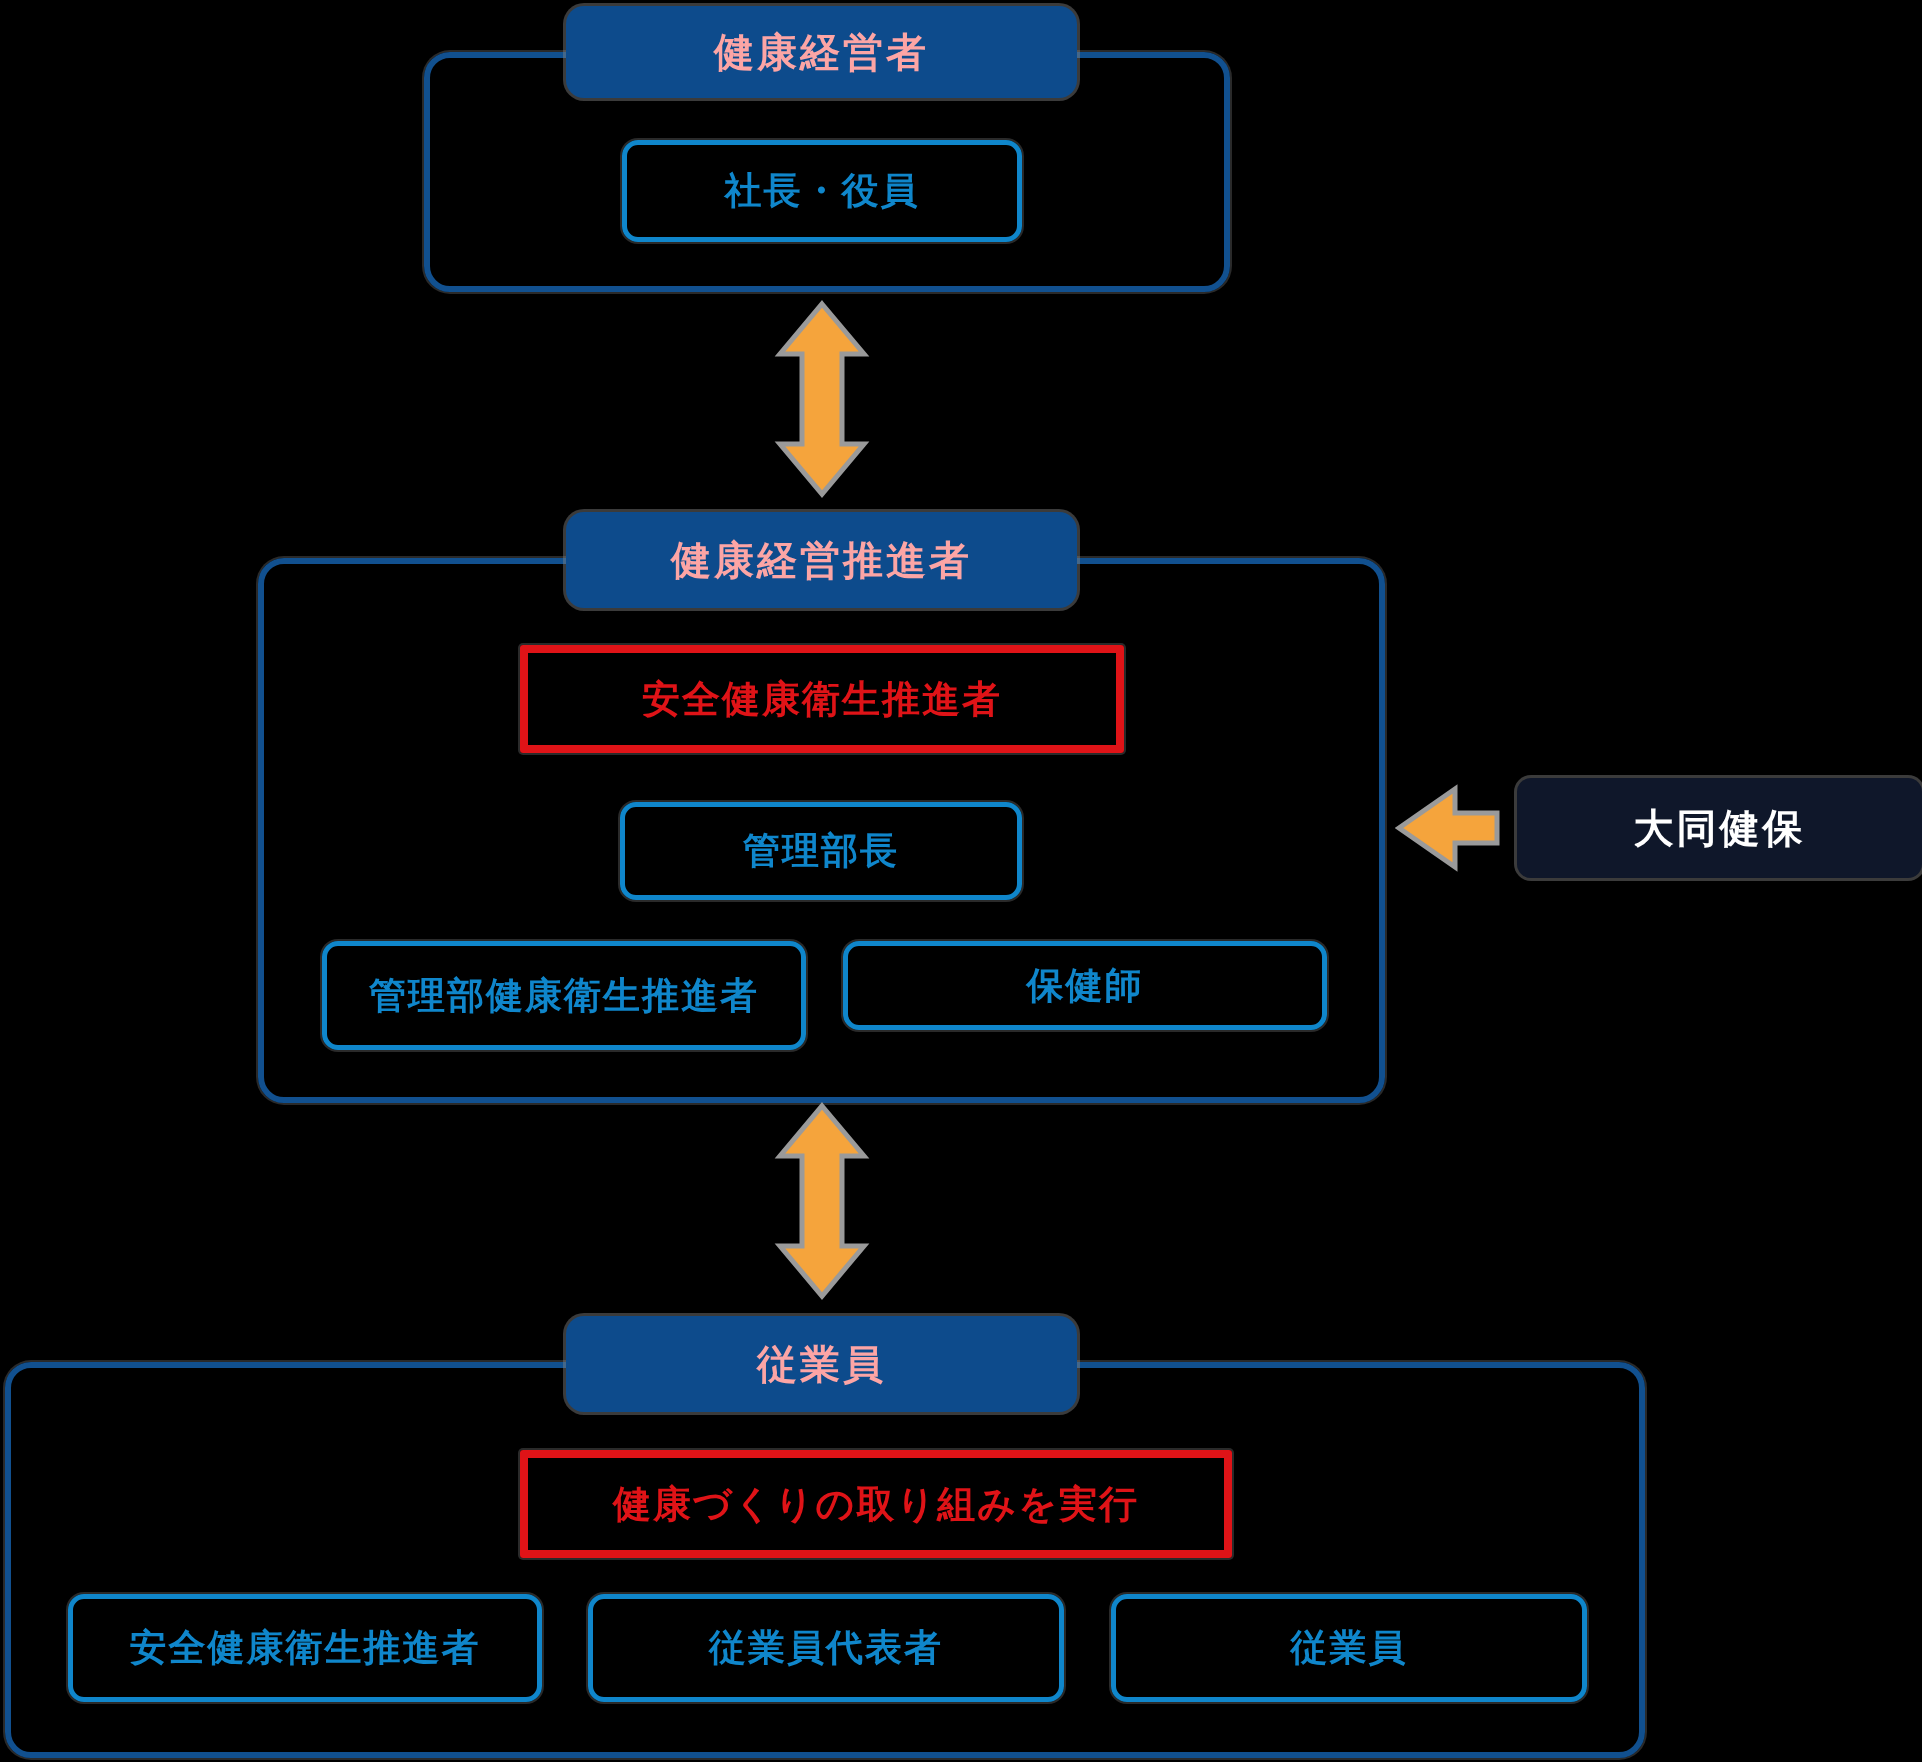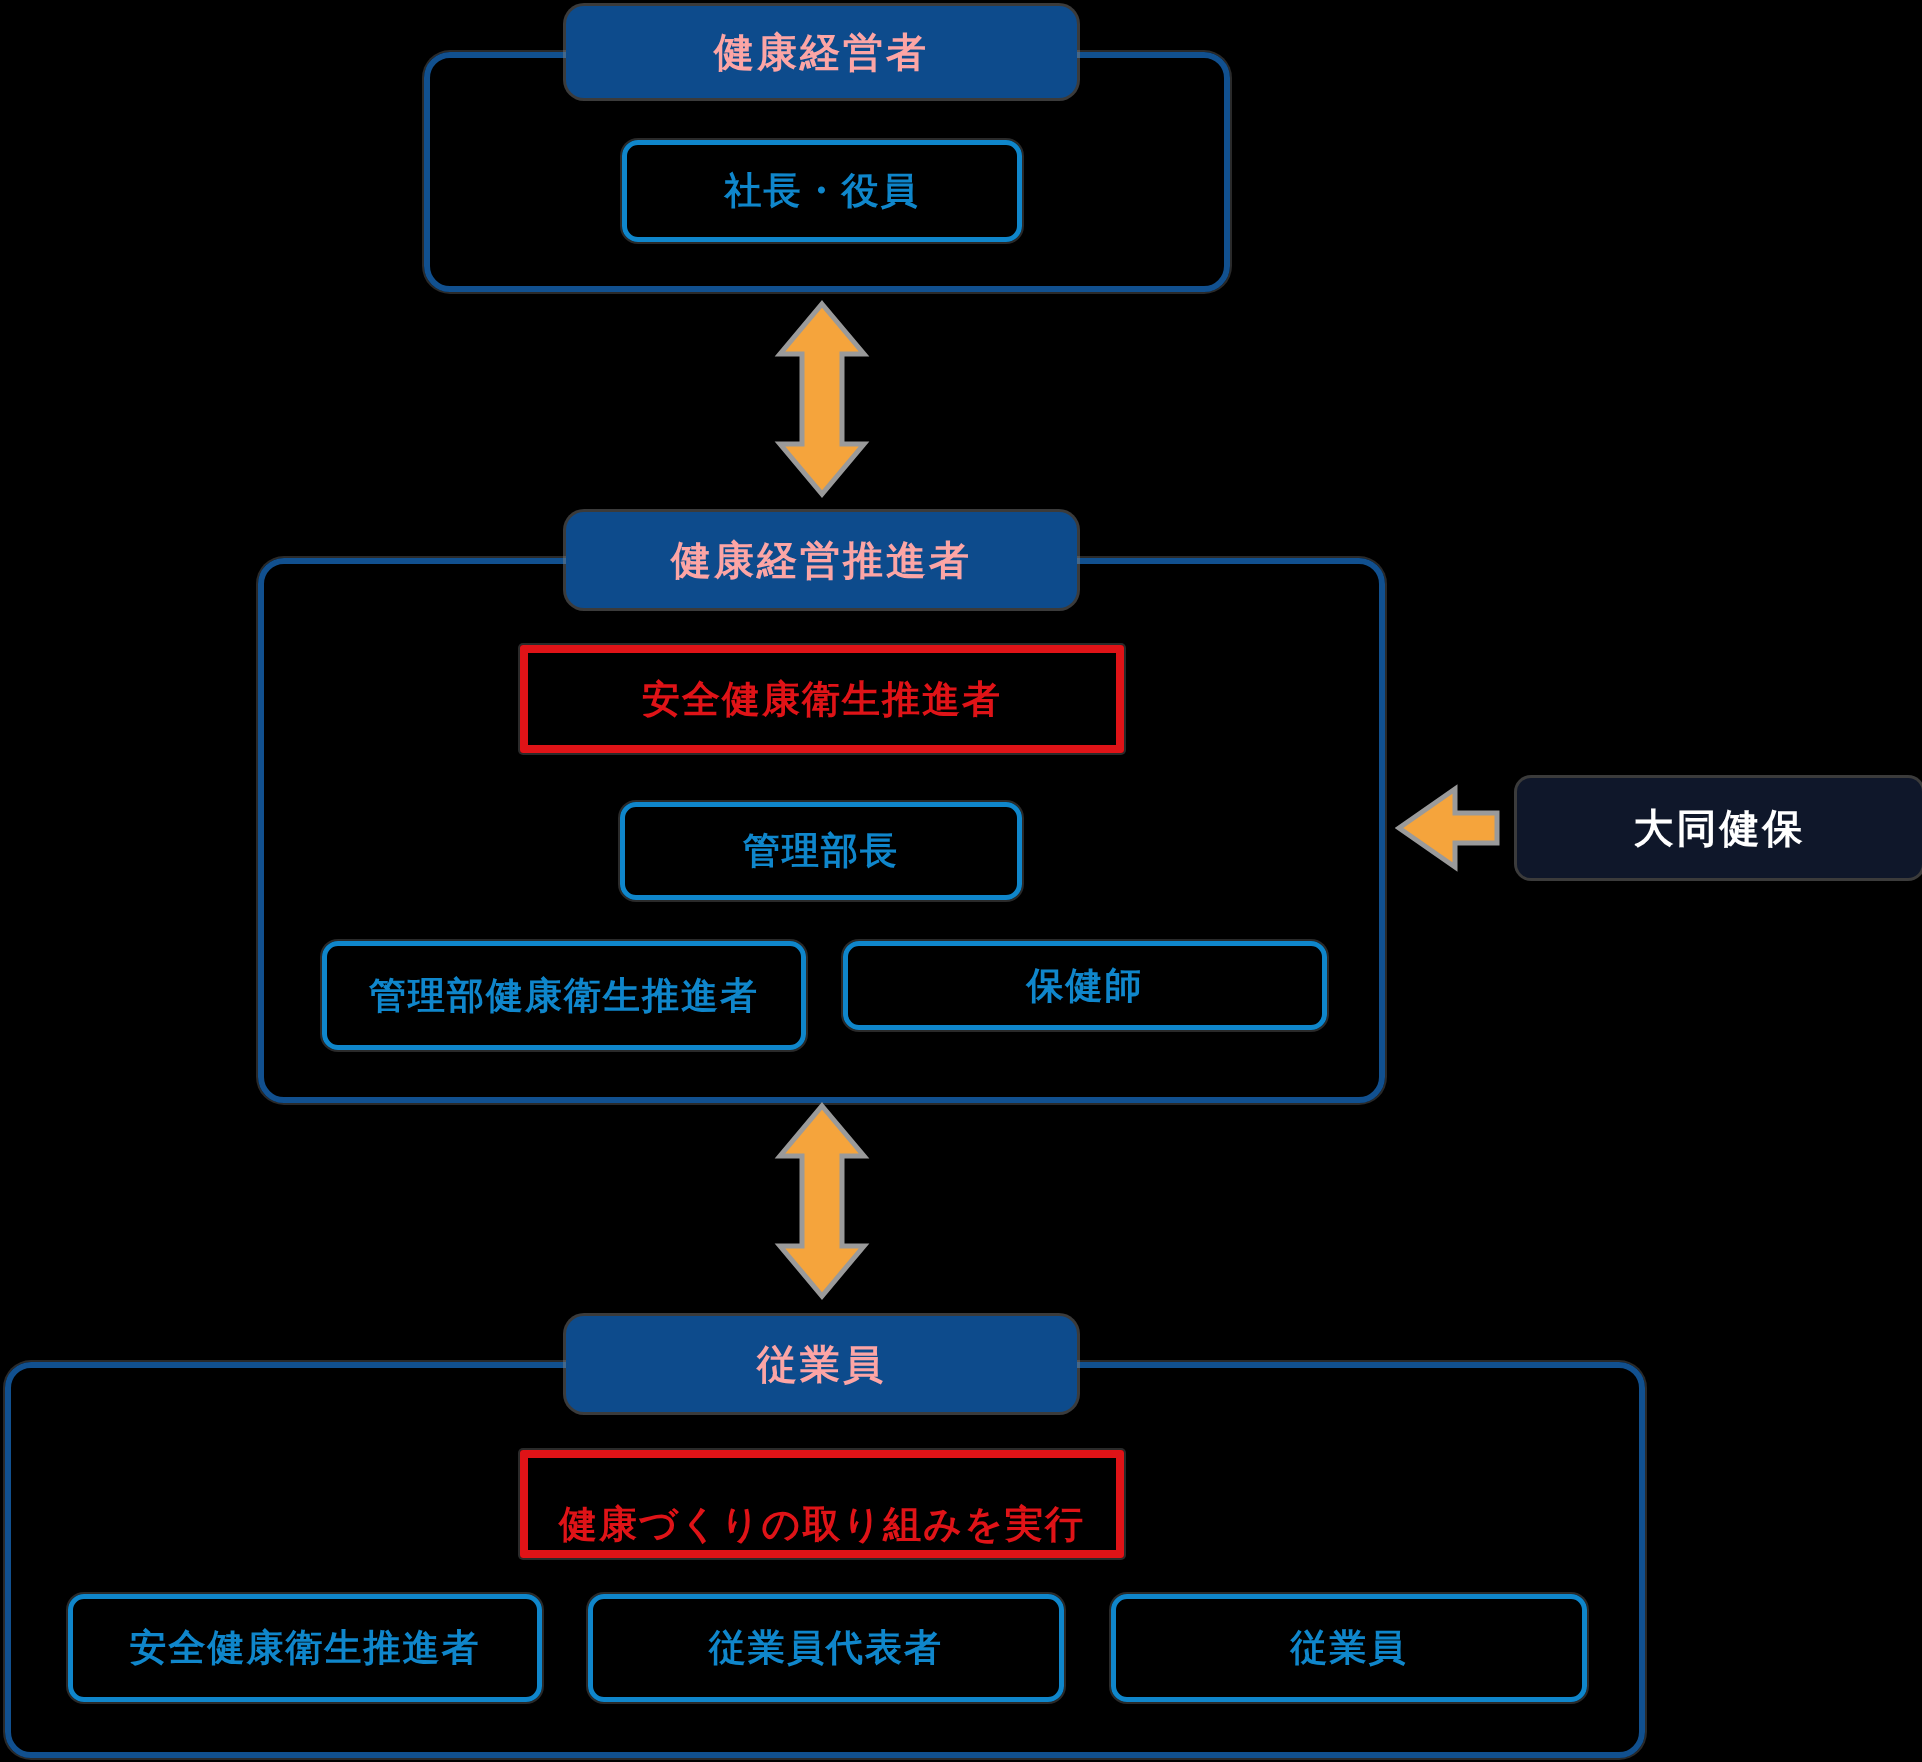--- a/index.html
+++ b/index.html
@@ -140,21 +140,21 @@
   <svg class="abs arrow-svg" style="left:774px; top:1102px;" width="96" height="198" viewBox="0 0 96 198">
     <polygon points="48,4 90,54 68,54 68,144 90,144 48,194 6,144 28,144 28,54 6,54" fill="#f5a43c" stroke="#9a9a9a" stroke-width="5" stroke-linejoin="miter"></polygon>
   </svg>
 
   <div class="abs tier-container" style="left:5px; top:1362px; width:1640px; height:396px;"></div>
 
   <div class="abs tier-header" style="left:566px; top:1316px; width:511px; height:96px;">
     <span>従業員</span>
   </div>
 
-  <div class="abs action-box" style="left:520px; top:1450px; width:604px; height:108px;align-items:flex-end;">
+  <div class="abs action-box" style="left:520px; top:1450px; width:712px; height:108px;">
     <span>健康づくりの取り組みを実行</span>
   </div>
 
   <div class="abs member-box" style="left:68px; top:1594px; width:474px; height:108px;">
     <span>安全健康衛生推進者</span>
   </div>
 
   <div class="abs member-box" style="left:588px; top:1594px; width:476px; height:108px;">
     <span>従業員代表者</span>
   </div>

